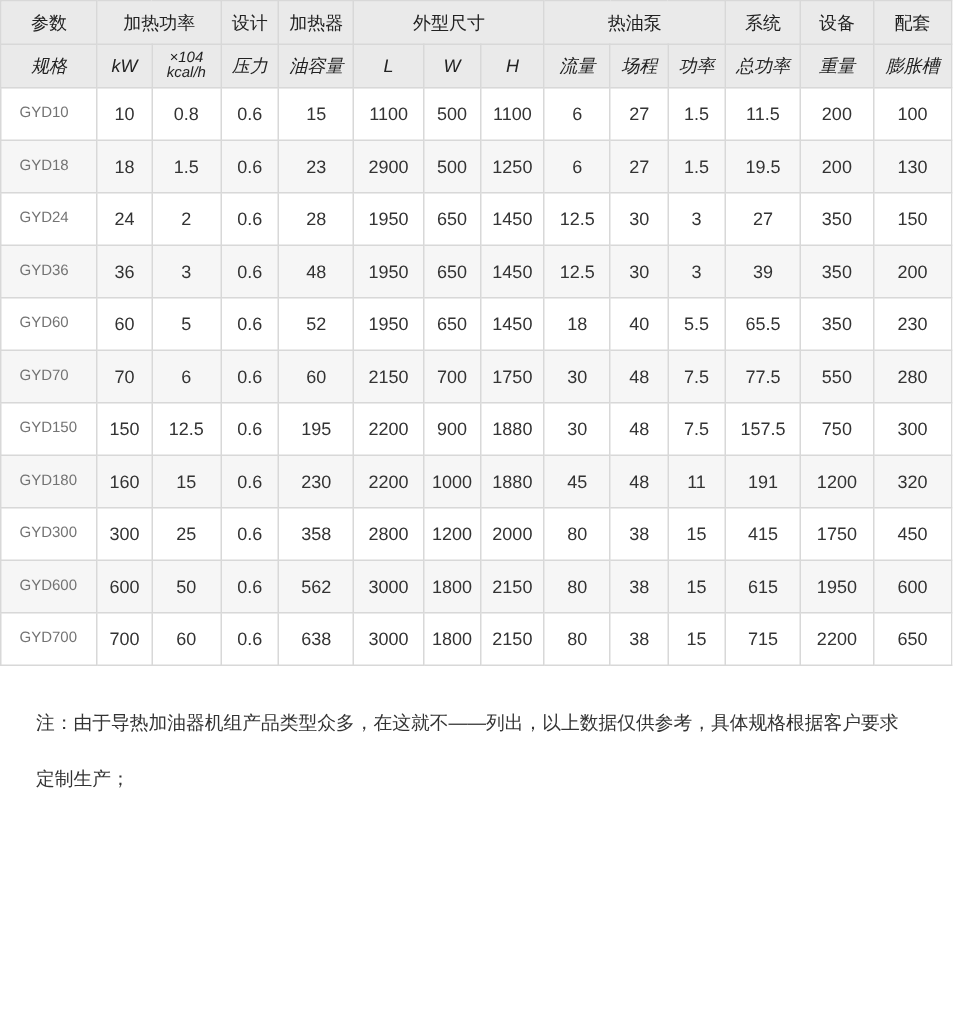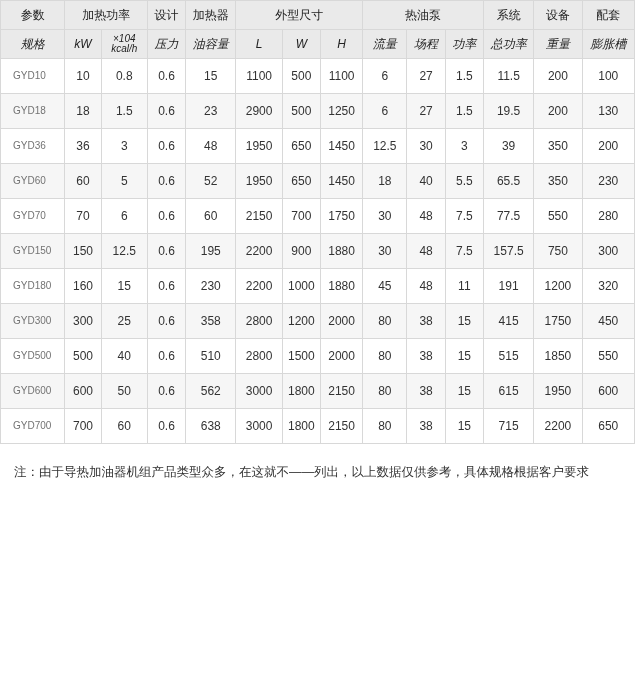--- a/index.html
+++ b/index.html
@@ -62,21 +62,21 @@
     font-size: 10px;
     line-height: 1.05;
   }
   .note {
     font-size: 12.5px;
     color: #333333;
     line-height: 1.7;
     padding: 12px 8px 0 8px;
     text-align: left;
   }
-  .note p { margin: 6px; }
+  .note p { margin: 16px; }
 </style>
 </head>
 <body>
 
 <div class="sheet">
 
   <table class="spec">
     <colgroup>
       <col style="width:64px">
       <col style="width:36px">
@@ -152,20 +152,36 @@
           <td>500</td>
           <td>1250</td>
           <td>6</td>
           <td>27</td>
           <td>1.5</td>
           <td>19.5</td>
           <td>200</td>
           <td>130</td>
         </tr>
         <tr>
+          <td class="model">GYD24</td>
+          <td>24</td>
+          <td>2</td>
+          <td>0.6</td>
+          <td>28</td>
+          <td>1950</td>
+          <td>650</td>
+          <td>1450</td>
+          <td>12.5</td>
+          <td>30</td>
+          <td>3</td>
+          <td>27</td>
+          <td>350</td>
+          <td>150</td>
+        </tr>
+        <tr>
           <td class="model">GYD36</td>
           <td>36</td>
           <td>3</td>
           <td>0.6</td>
           <td>48</td>
           <td>1950</td>
           <td>650</td>
           <td>1450</td>
           <td>12.5</td>
           <td>30</td>
@@ -248,36 +264,20 @@
           <td>1200</td>
           <td>2000</td>
           <td>80</td>
           <td>38</td>
           <td>15</td>
           <td>415</td>
           <td>1750</td>
           <td>450</td>
         </tr>
         <tr>
-          <td class="model">GYD500</td>
-          <td>500</td>
-          <td>40</td>
-          <td>0.6</td>
-          <td>510</td>
-          <td>2800</td>
-          <td>1500</td>
-          <td>2000</td>
-          <td>80</td>
-          <td>38</td>
-          <td>15</td>
-          <td>515</td>
-          <td>1850</td>
-          <td>550</td>
-        </tr>
-        <tr>
           <td class="model">GYD600</td>
           <td>600</td>
           <td>50</td>
           <td>0.6</td>
           <td>562</td>
           <td>3000</td>
           <td>1800</td>
           <td>2150</td>
           <td>80</td>
           <td>38</td>
@@ -300,15 +300,16 @@
           <td>15</td>
           <td>715</td>
           <td>2200</td>
           <td>650</td>
         </tr>
       </tbody>
   </table>
 
   <div class="note">
     <p>注：由于导热加油器机组产品类型众多，在这就不——列出，以上数据仅供参考，具体规格根据客户要求</p>
+    <p>定制生产；</p>
   </div>
 
 </div>
 
 </body></html>

